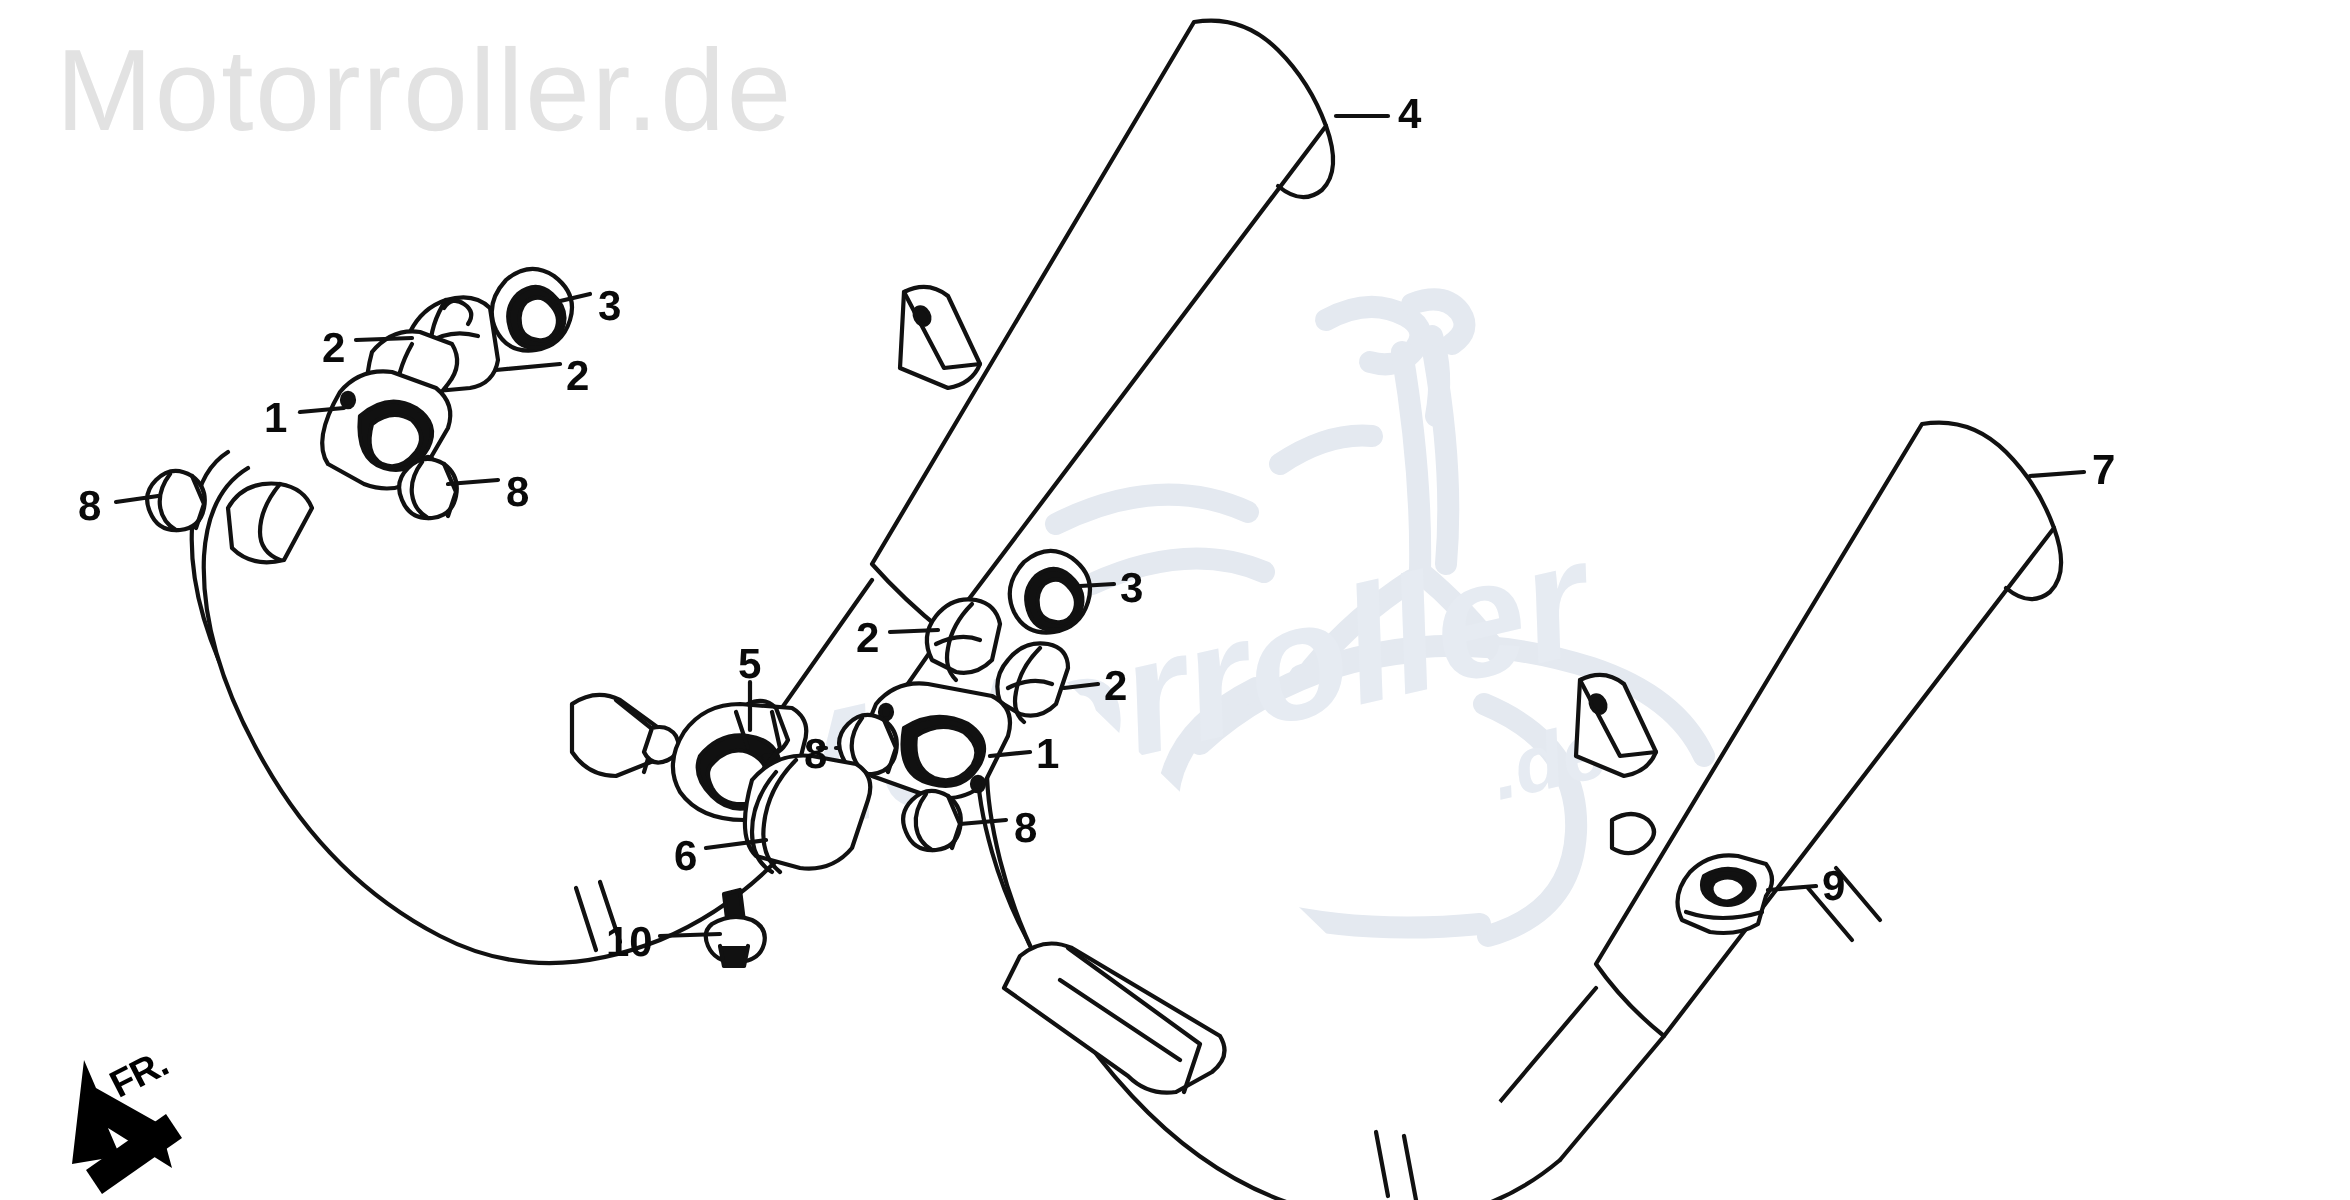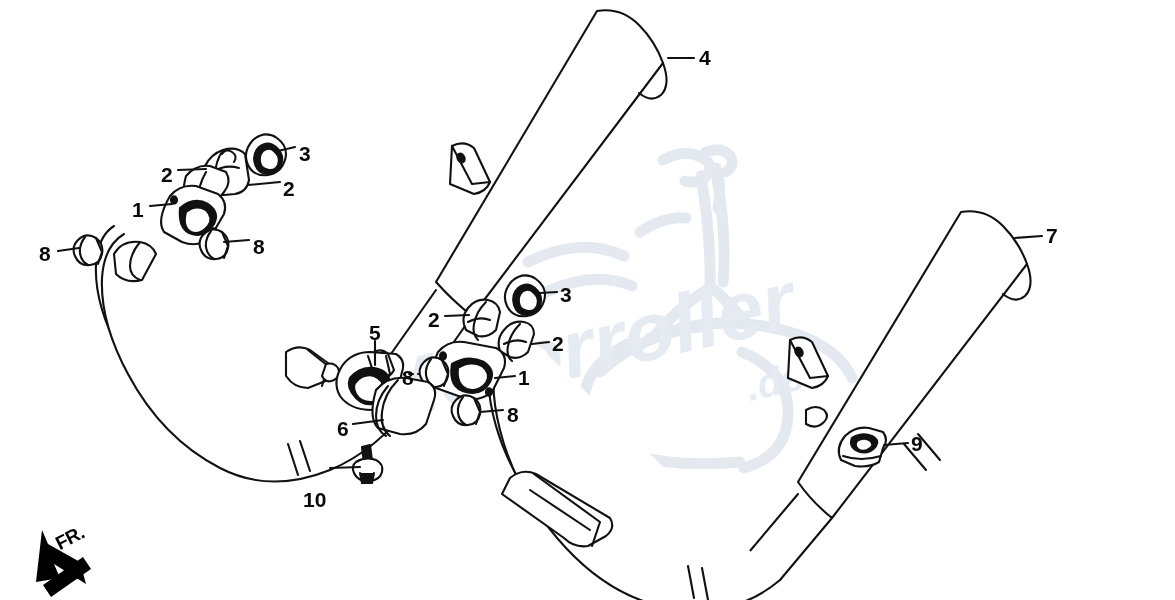--- a/index.html
+++ b/index.html
@@ -99,20 +99,21 @@
       <path d="M628 344 q-48 24 -44 66 q4 38 44 48"></path>
 
       <path d="M560 426 q76 46 180 36"></path>
 
       <path d="M528 262 q52 -26 96 -6"></path>
       <path d="M546 292 q48 -22 86 -6"></path>
       <path d="M640 232 q24 -16 46 -14"></path>
     </g>
   </svg>
 
+  <div class="wm-brand">Motorroller.de</div>
   <div class="wm-diag">Motorroller</div>
   <div class="wm-diag2">.de</div>
 
   <svg viewBox="0 0 1175 600">
     <g fill="#ffffff" stroke="#111111" stroke-width="2.1" stroke-linejoin="round" stroke-linecap="round">
 
       <g>
 
         <path d="M597 11 q24 -4 42 14 q16 16 24 38 l-191 253 q-20 -16 -36 -34 z"></path>
 
@@ -327,17 +328,17 @@
   <div class="callout" style="left:39px; top:243px;">8</div>
   <div class="callout" style="left:560px; top:284px;">3</div>
   <div class="callout" style="left:428px; top:309px;">2</div>
   <div class="callout" style="left:369px; top:322px;">5</div>
   <div class="callout" style="left:552px; top:333px;">2</div>
   <div class="callout" style="left:402px; top:367px;">8</div>
   <div class="callout" style="left:518px; top:367px;">1</div>
   <div class="callout" style="left:507px; top:404px;">8</div>
   <div class="callout" style="left:337px; top:418px;">6</div>
   <div class="callout" style="left:911px; top:433px;">9</div>
-  <div class="callout" style="left:303px; top:461px;margin-top:28px;">10</div>
+  <div class="callout" style="left:303px; top:461px;">10</div>
 
   <div class="fr-label">FR.</div>
 
 </div>
 
 </body></html>

